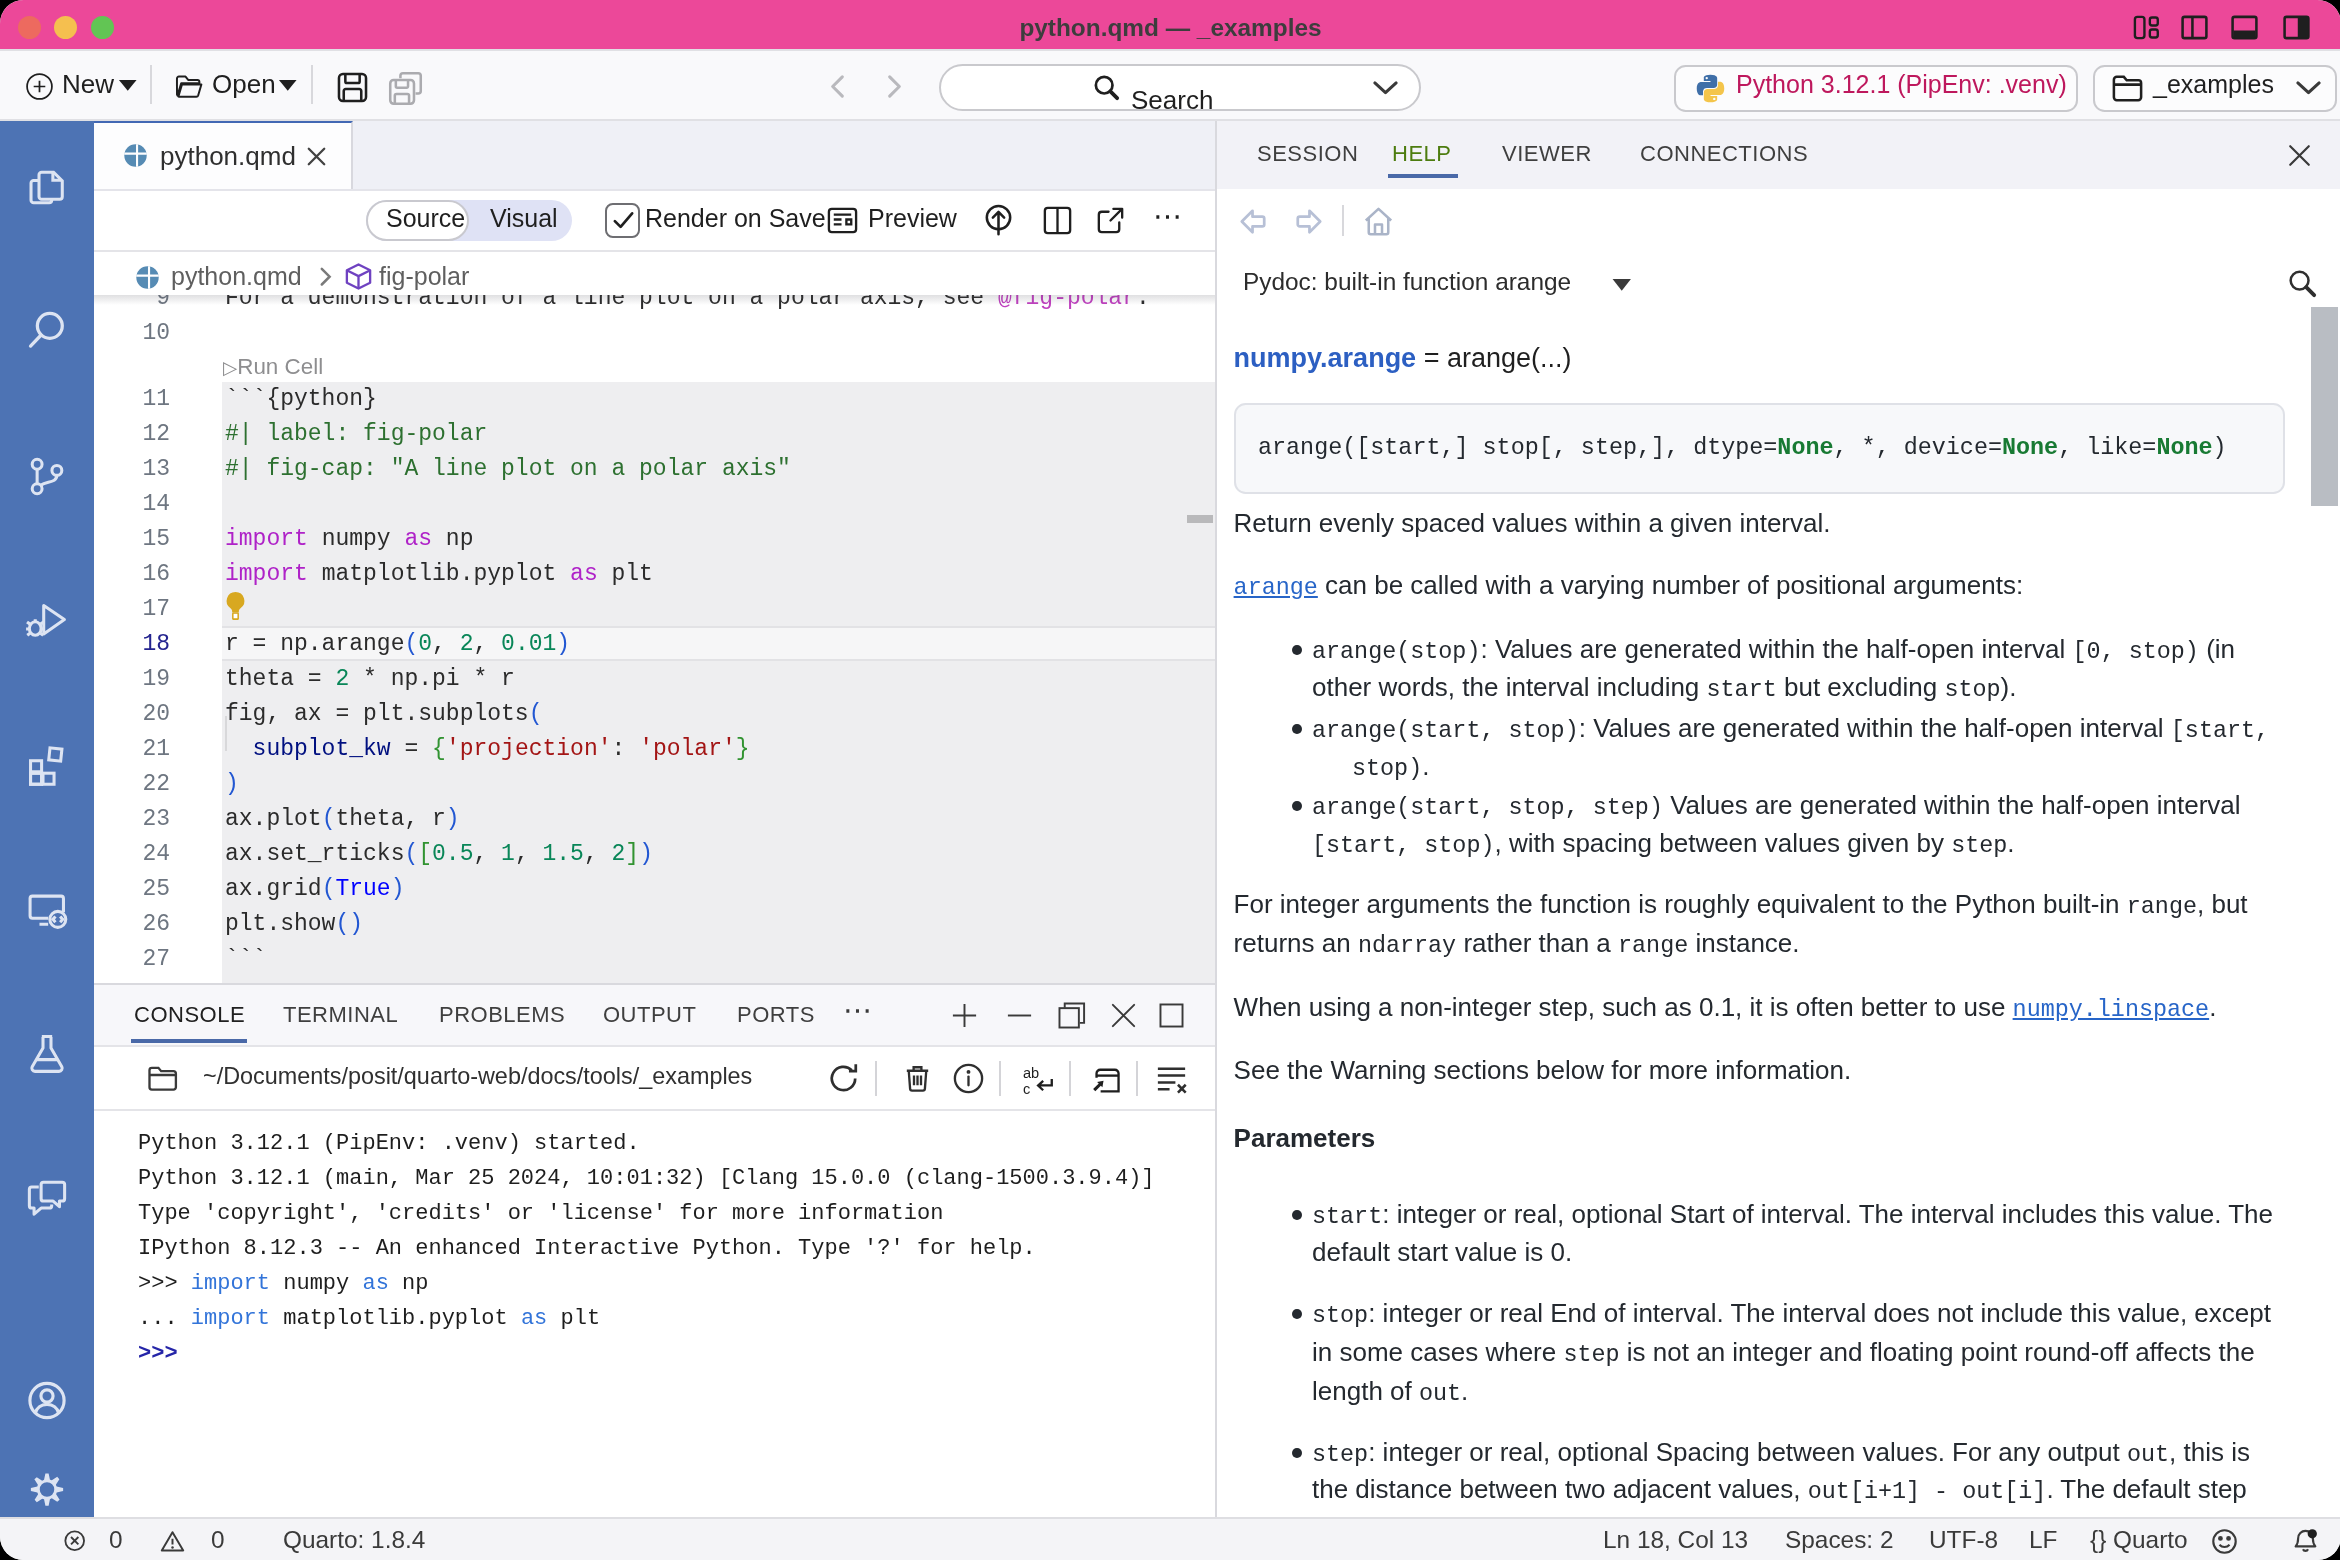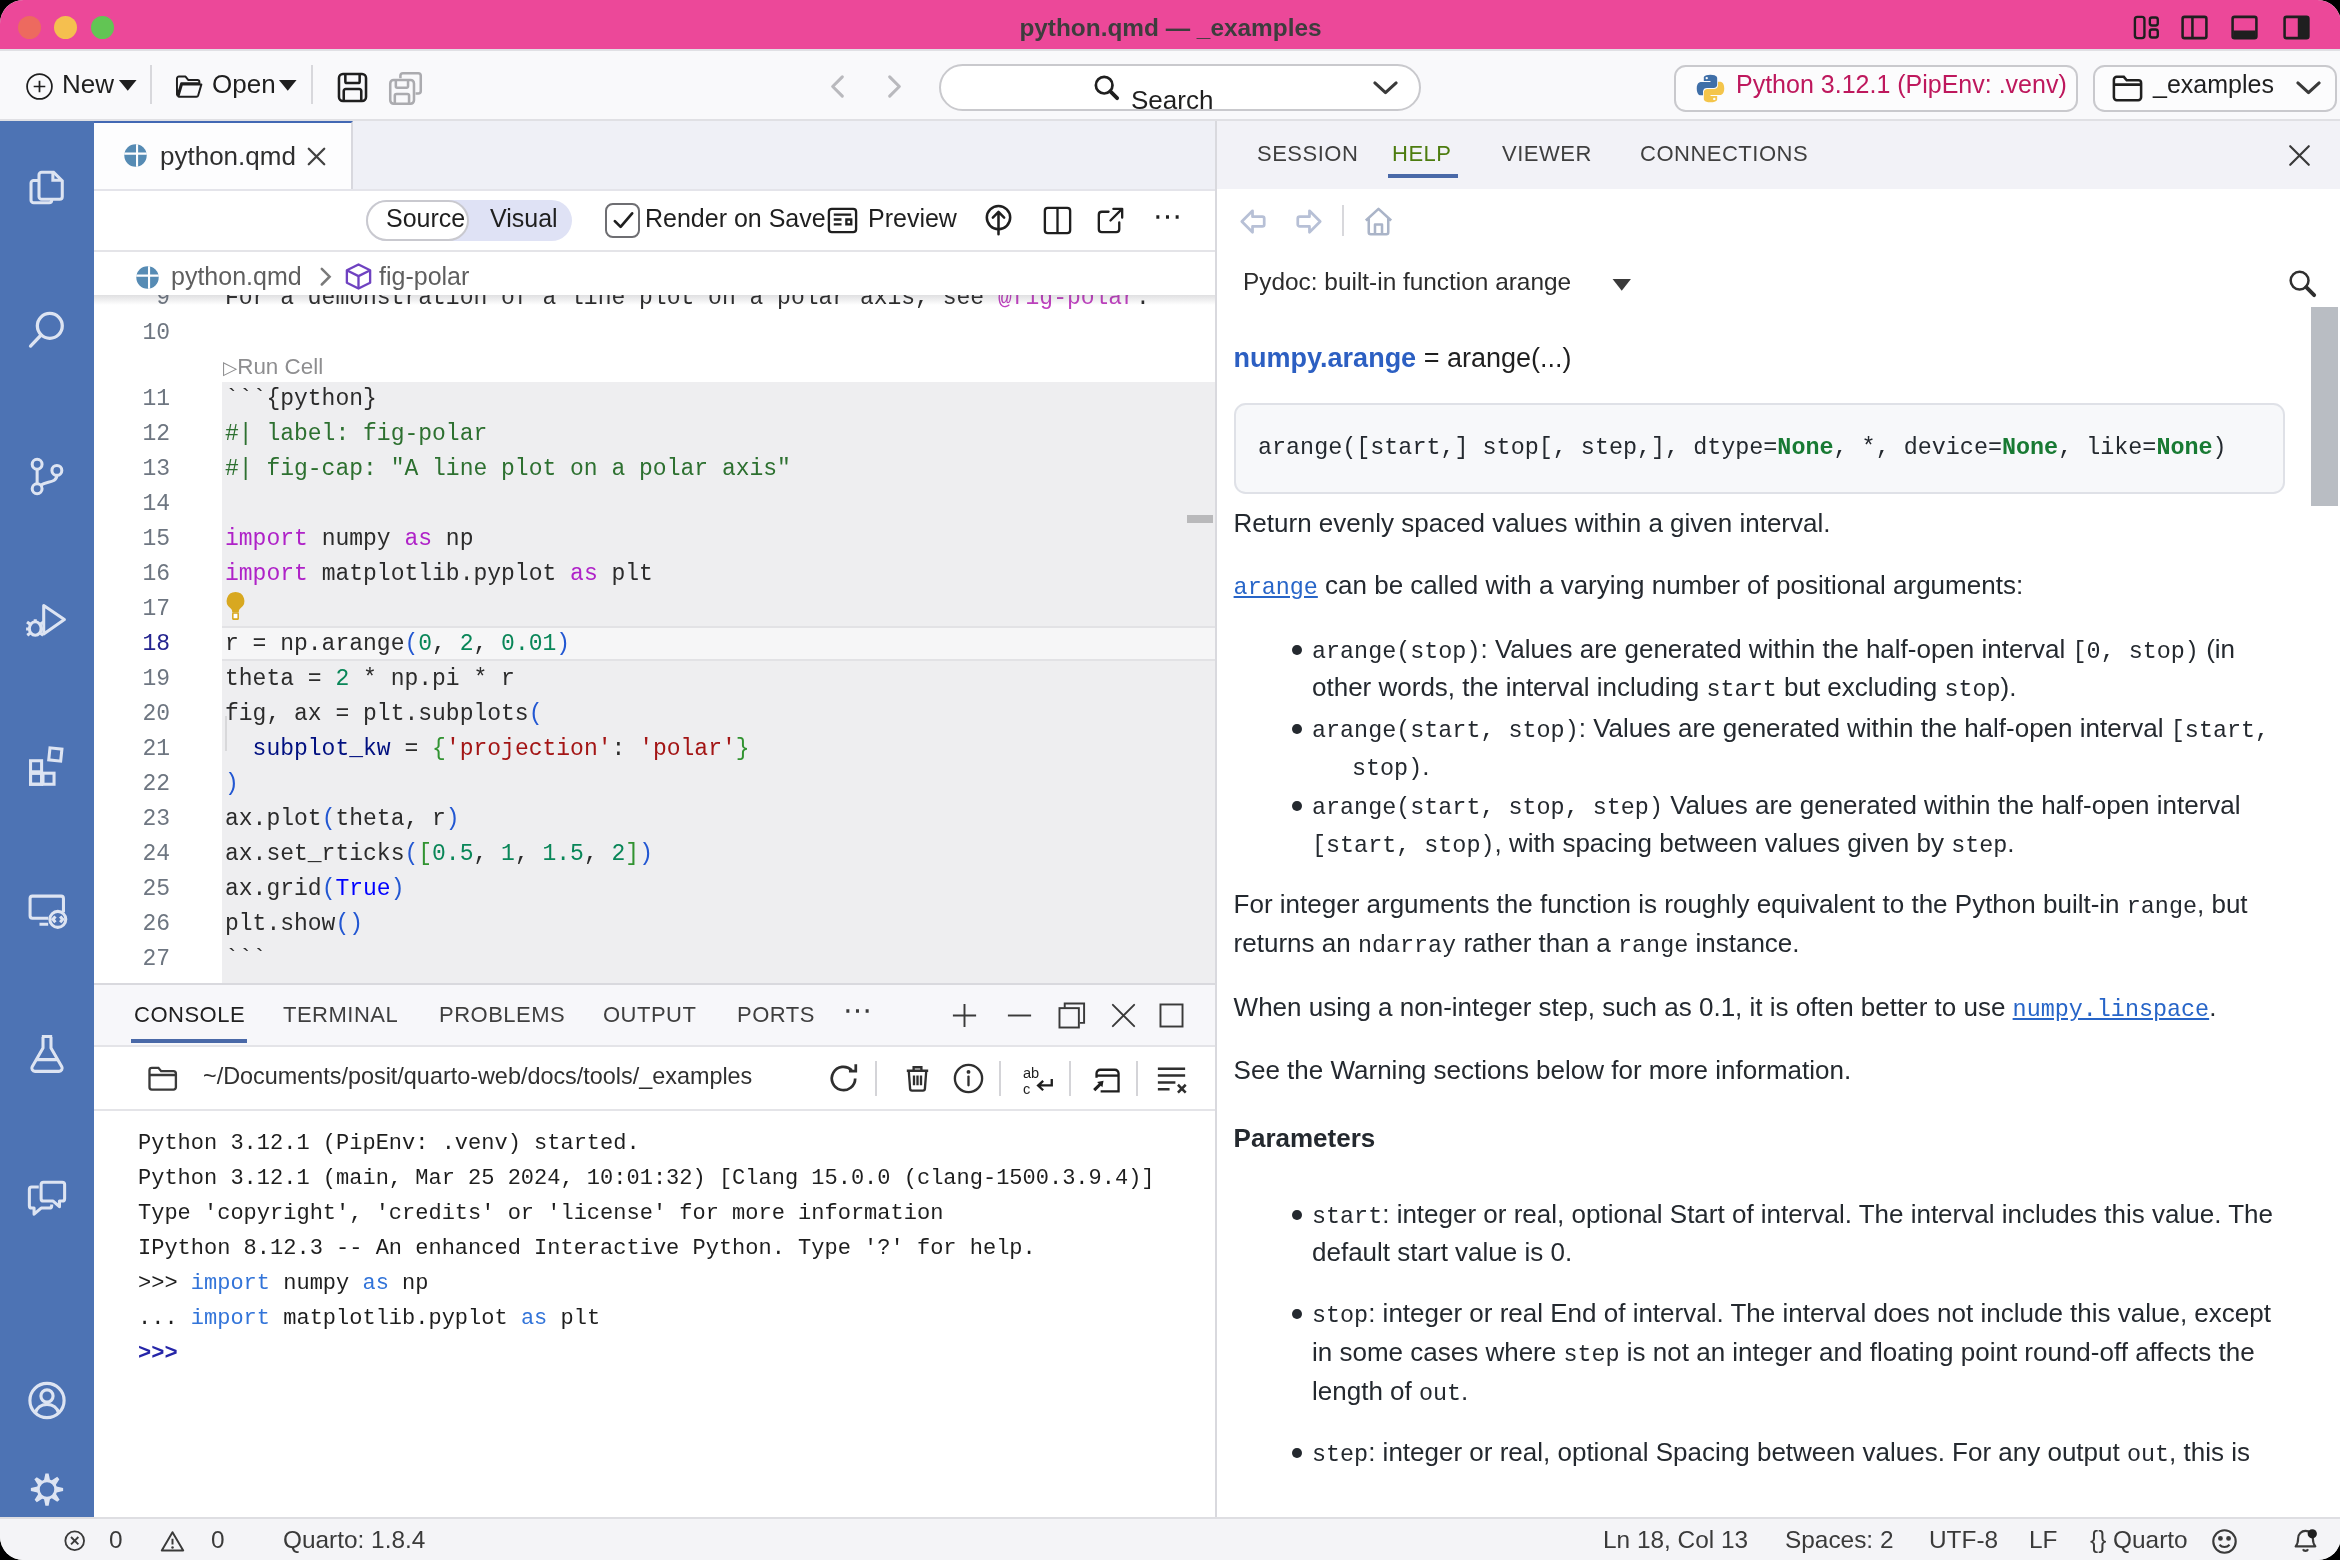--- a/index.html
+++ b/index.html
@@ -471,20 +471,21 @@
     <div class="hline" style="top:811px;font-weight:bold;">Parameters</div>
     <div class="bul" style="left:75px;top:898px;"></div>
     <div class="hline bt" style="top:887px;"><span class="hm">start</span>: integer or real, optional Start of interval. The interval includes this value. The</div>
     <div class="hline bt" style="top:925px;">default start value is 0.</div>
     <div class="bul" style="left:75px;top:997px;"></div>
     <div class="hline bt" style="top:986px;"><span class="hm">stop</span>: integer or real End of interval. The interval does not include this value, except</div>
     <div class="hline bt" style="top:1025px;">in some cases where <span class="hm">step</span> is not an integer and floating point round-off affects the</div>
     <div class="hline bt" style="top:1064px;">length of <span class="hm">out</span>.</div>
     <div class="bul" style="left:75px;top:1136px;"></div>
     <div class="hline bt" style="top:1125px;"><span class="hm">step</span>: integer or real, optional Spacing between values. For any output <span class="hm">out</span>, this is</div>
+    <div class="hline bt" style="top:1162px;">the distance between two adjacent values, <span class="hm">out[i+1] - out[i]</span>. The default step</div>
   </div>
 </div>
 
 <div class="abs" id="statusbar">
   <svg class="abs" style="left:63px;top:9.8px !important" width="23.4" height="23.4" viewBox="0 0 14 14">
         <g fill="none" stroke="#3a3a3a" stroke-width="1.1">
           <circle cx="7" cy="7" r="5.6"></circle>
           <path d="M4.8 4.8l4.4 4.4M9.2 4.8L4.8 9.2"></path>
         </g>
       </svg>

